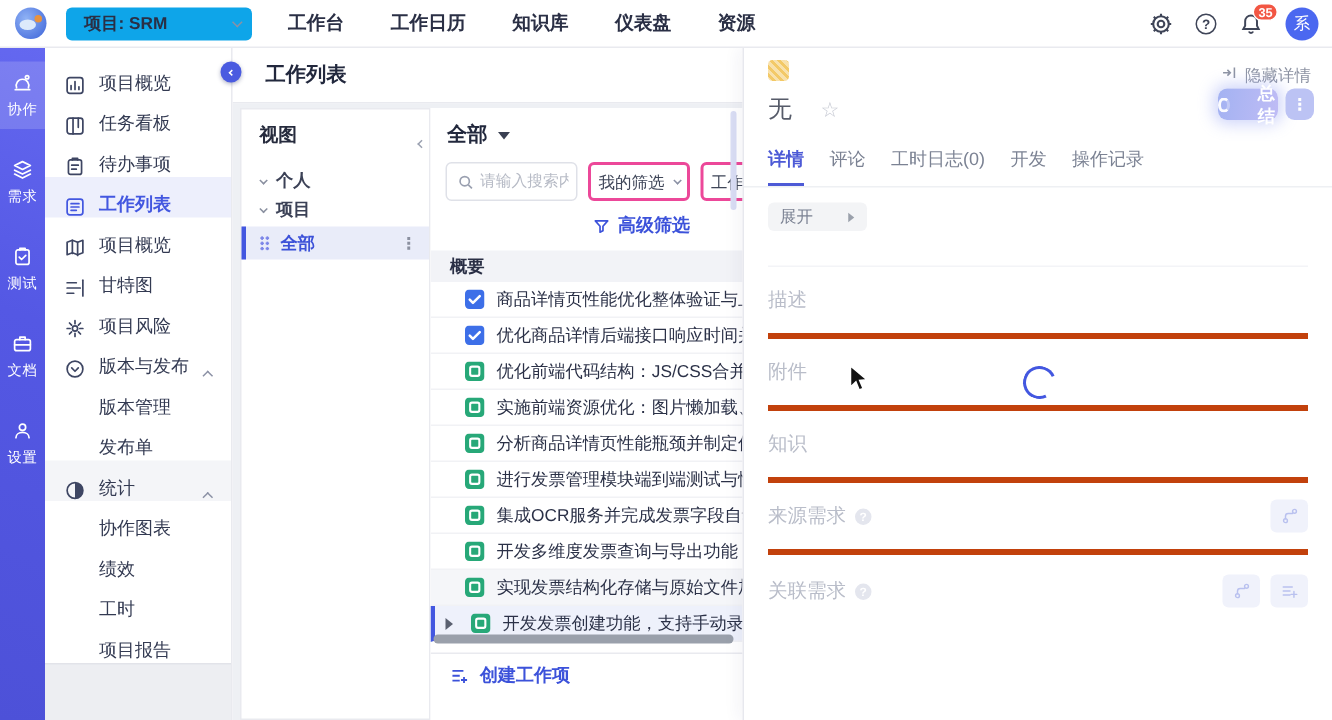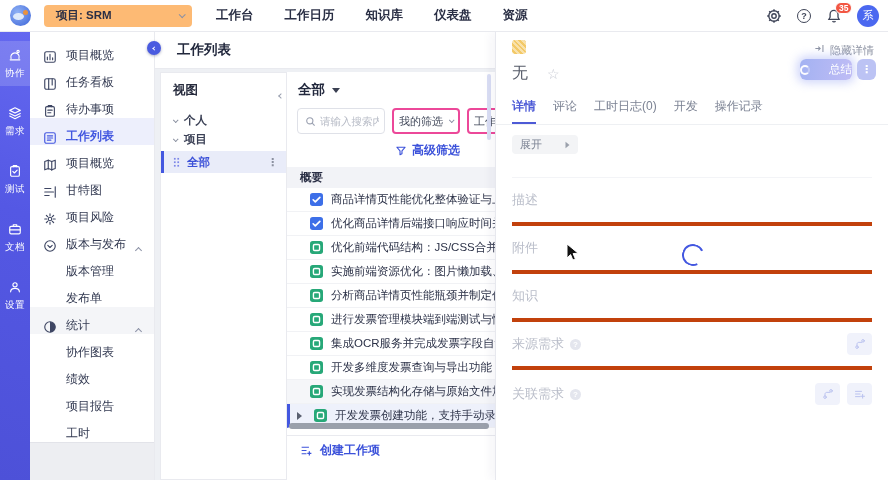--- a/index.html
+++ b/index.html
@@ -6,21 +6,21 @@
   html,body{background:#fff}
   #app{position:relative;width:888px;height:480px;overflow:hidden;background:#fff;
        font-family:"Liberation Sans","DejaVu Sans",sans-serif;color:#2a2f45;font-size:12px}
   
   .topbar{position:absolute;left:0;top:0;width:888px;height:32px;background:#fff;
           border-bottom:1px solid #e9eaef;display:flex;align-items:center;z-index:60}
   .logo{width:21px;height:21px;border-radius:50%;margin:0 13px 0 10px;position:relative;
         background:radial-gradient(circle at 35% 35%,#8fb2f5,#3c63d8);overflow:hidden}
   .logo:before{content:"";position:absolute;left:3px;top:8px;width:11px;height:7px;border-radius:50%;background:#dce9fb}
   .logo:after{content:"";position:absolute;right:3px;top:5px;width:5px;height:5px;border-radius:50%;background:#e8923e}
-  .proj-pill{width:148px;height:22px;background:#fdba74;border-radius:4px;display:flex;align-items:center;
+  .proj-pill{width:124px;height:22px;background:#0ea5e9;border-radius:4px;display:flex;align-items:center;
              padding:0 8px 0 12px;font-weight:bold;font-size:11.5px;color:#2a2f45;cursor:default}
   .proj-pill .chv{margin-left:auto;color:#8b91a5}
   .top-tabs{display:flex;gap:31px;margin-left:24px;font-size:12.5px;font-weight:bold;color:#2a2f45}
   .top-tab{cursor:default}
   .top-right{margin-left:auto;display:flex;align-items:center;gap:15px;padding-right:9px}
   .org{display:flex;align-items:center;gap:6px;font-size:12px;font-weight:bold;color:#2a2f45}
   .org .chv{color:#8b91a5}
   .tb-ic{width:16px;height:16px;color:#3f4558;position:relative;display:flex;align-items:center;justify-content:center}
   .help-c{width:14px;height:14px;border:1.4px solid #3f4558;border-radius:50%;font-size:9px;font-weight:bold;
           display:flex;align-items:center;justify-content:center;color:#3f4558}
@@ -114,22 +114,22 @@
   .detail{position:absolute;left:495px;top:32px;width:393px;height:448px;background:#fff;z-index:50;
           border-left:1px solid #e7e8ee;box-shadow:-4px 0 10px rgba(30,40,90,.05)}
   .d-top{position:relative;padding:8px 16px 0}
   .d-type{width:14px;height:14px;border-radius:3px;background:#f3c967;
           background-image:repeating-linear-gradient(45deg,rgba(255,255,255,.45) 0 2px,transparent 2px 4px)}
   .d-hide{position:absolute;right:14px;top:11px;display:flex;gap:5px;font-size:11px;color:#8d93a3}
   .d-hide svg{width:11px;height:11px}
   .d-title-row{display:flex;align-items:center;margin-top:9px}
   .d-title{font-size:16px;color:#565b69}
   .d-star{font-size:14px;color:#c6c9d3;margin-left:19px}
-  .d-sum{position:absolute;right:36px;top:27px;width:52px;height:21px;border-radius:6px;display:flex;align-items:center;
-         justify-content:center;gap:19px;color:#fff;font-size:11.5px;font-weight:normal;
+  .d-sum{position:absolute;right:36px;top:27px;width:40px;height:21px;border-radius:6px;display:flex;align-items:center;
+         justify-content:center;gap:19px;color:#fff;font-size:11.5px;font-weight:bold;
          background:linear-gradient(100deg,#a3b2f2,#bfbcf5);box-shadow:0 0 10px 3px rgba(150,165,245,.45)}
   .mini-spin{width:10px;height:10px;border-radius:50%;border:2px solid rgba(255,255,255,.95);
              border-right-color:rgba(255,255,255,.3)}
   .d-more{position:absolute;right:12px;top:27px;width:19px;height:21px;border-radius:6px;background:#bcc3f4;color:#fff;
           display:flex;align-items:center;justify-content:center;font-size:11px;font-weight:bold}
   .d-tabs{display:flex;gap:17px;padding:14px 16px 0;border-bottom:1px solid #eef0f3}
   .d-tab{font-size:12px;color:#7b8293;padding-bottom:9px;cursor:default;white-space:nowrap}
   .d-tab.active{color:#4d5ad6;font-weight:bold;box-shadow:inset 0 -2px 0 #4d5ad6}
   .d-expand{margin:10px 0 0 16px;display:inline-flex;align-items:center;gap:23px;background:#f3f4f6;border-radius:4px;
             height:19px;padding:0 8px;font-size:11px;color:#7b8293}
@@ -349,26 +349,26 @@
      <span>协作图表</span>
 
    </div>
         <div class="sb-item indent  ">
 
      <span>绩效</span>
 
    </div>
         <div class="sb-item indent  ">
 
+     <span>工时</span>
+
+   </div>
+        <div class="sb-item indent  ">
+
      <span>项目报告</span>
-
-   </div>
-        <div class="sb-item indent  ">
-
-     <span>工时</span>
 
    </div>
       </div>
     <div class="sb-bottom"></div>
   </div>
   <div class="toggle-circle">
       <span class="chv left"></span>
     </div>
 
   <div class="main">

